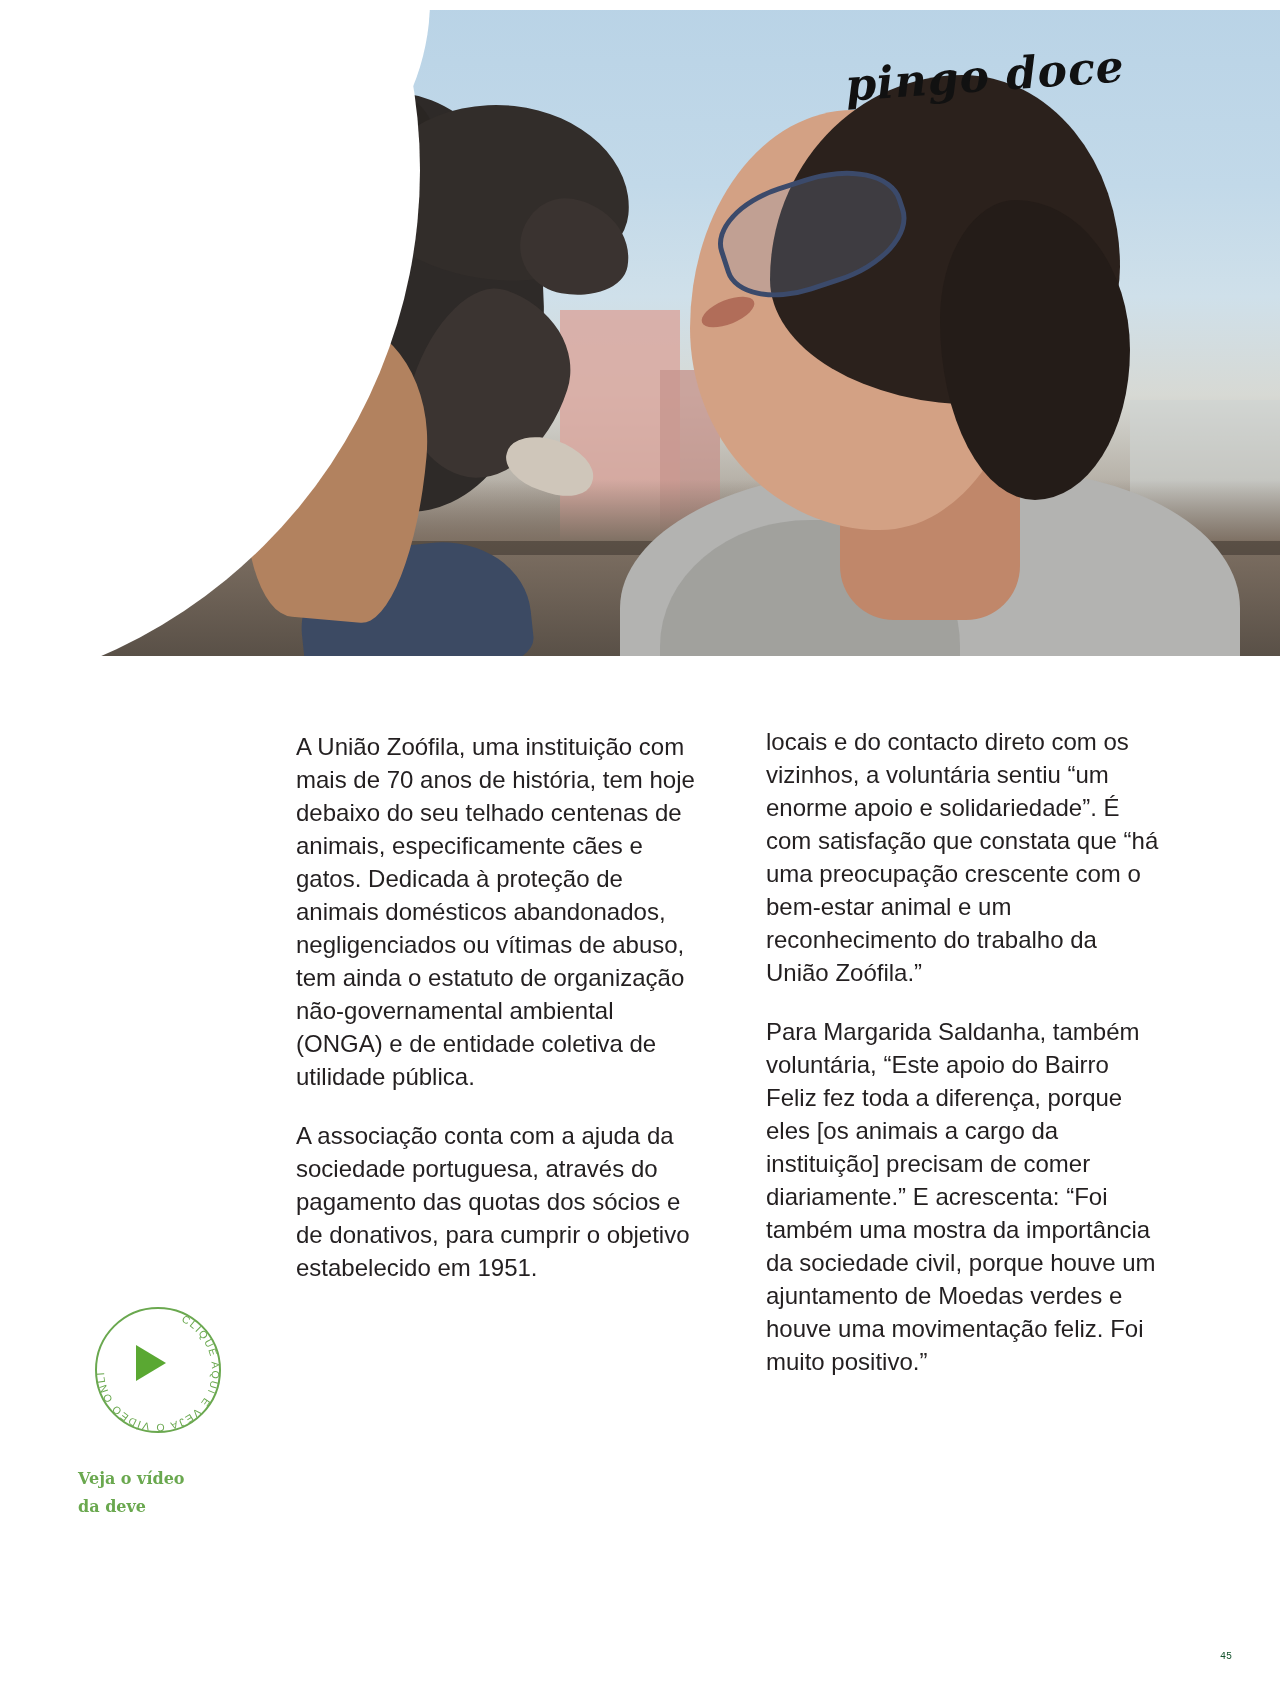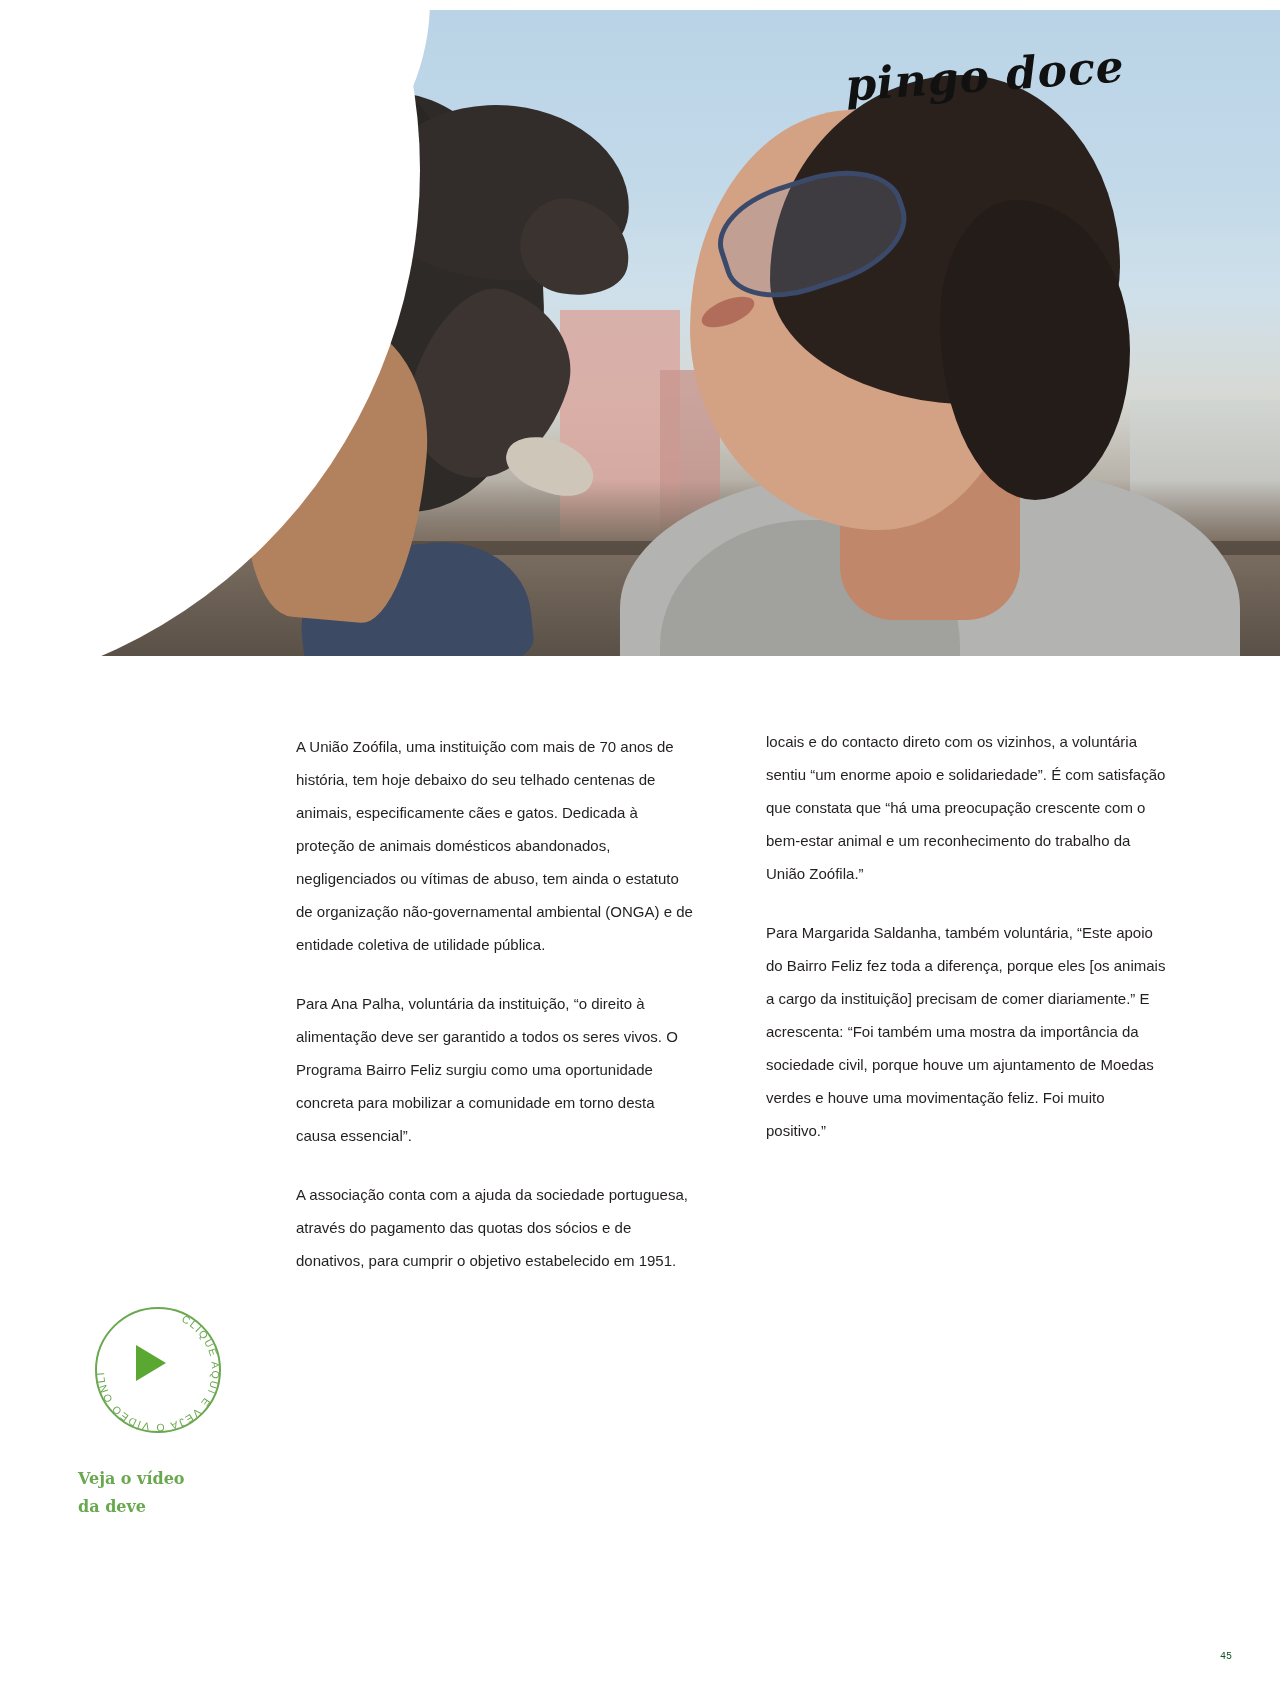--- a/index.html
+++ b/index.html
@@ -266,21 +266,21 @@
   }
 
   
   .content {
     position: absolute;
     left: 0; top: 700px;
     width: 1280px;
   }
   .col {
     position: absolute;
-    font-size: 15px;
+    font-size: 24px;
     line-height: 33px;
     color: #231f20;
     font-family: "Liberation Sans", sans-serif;
   }
   .col p { margin: 0 0 26px 0; }
   .col-left  { left: 296px; top: 30px; width: 400px; }
   .col-right { left: 766px; top: 25px; width: 400px; }
 
   
   .badge {
@@ -363,21 +363,20 @@
   <div class="mask-corner-tl"></div>
   <div class="mask-top"></div>
   <div class="mask-bottom"></div>
 
   <div class="logo">pingo doce</div>
 </div>
 
 <div class="content">
   <div class="col col-left">
     <p>A União Zoófila, uma instituição com mais de 70 anos de história, tem hoje debaixo do seu telhado centenas de animais, especificamente cães e gatos. Dedicada à proteção de animais domésticos abandonados, negligenciados ou vítimas de abuso, tem ainda o estatuto de organização não-governamental ambiental (ONGA) e de entidade coletiva de utilidade pública.</p>
-    <p>Para Ana Palha, voluntária da instituição, “o direito à alimentação deve ser garantido a todos os seres vivos. O Programa Bairro Feliz surgiu como uma oportunidade concreta para mobilizar a comunidade em torno desta causa essencial”.</p>
     <p>A associação conta com a ajuda da sociedade portuguesa, através do pagamento das quotas dos sócios e de donativos, para cumprir o objetivo estabelecido em 1951.</p>
   </div>
   <div class="col col-right">
     <p>locais e do contacto direto com os vizinhos, a voluntária sentiu “um enorme apoio e solidariedade”. É com satisfação que constata que “há uma preocupação crescente com o bem-estar animal e um reconhecimento do trabalho da União Zoófila.”</p>
     <p>Para Margarida Saldanha, também voluntária, “Este apoio do Bairro Feliz fez toda a diferença, porque eles [os animais a cargo da instituição] precisam de comer diariamente.” E acrescenta: “Foi também uma mostra da importância da sociedade civil, porque houve um ajuntamento de Moedas verdes e houve uma movimentação feliz. Foi muito positivo.”</p>
   </div>
 </div>
 
 <div class="badge">
   <svg class="badge-ring" viewBox="0 0 140 140">

